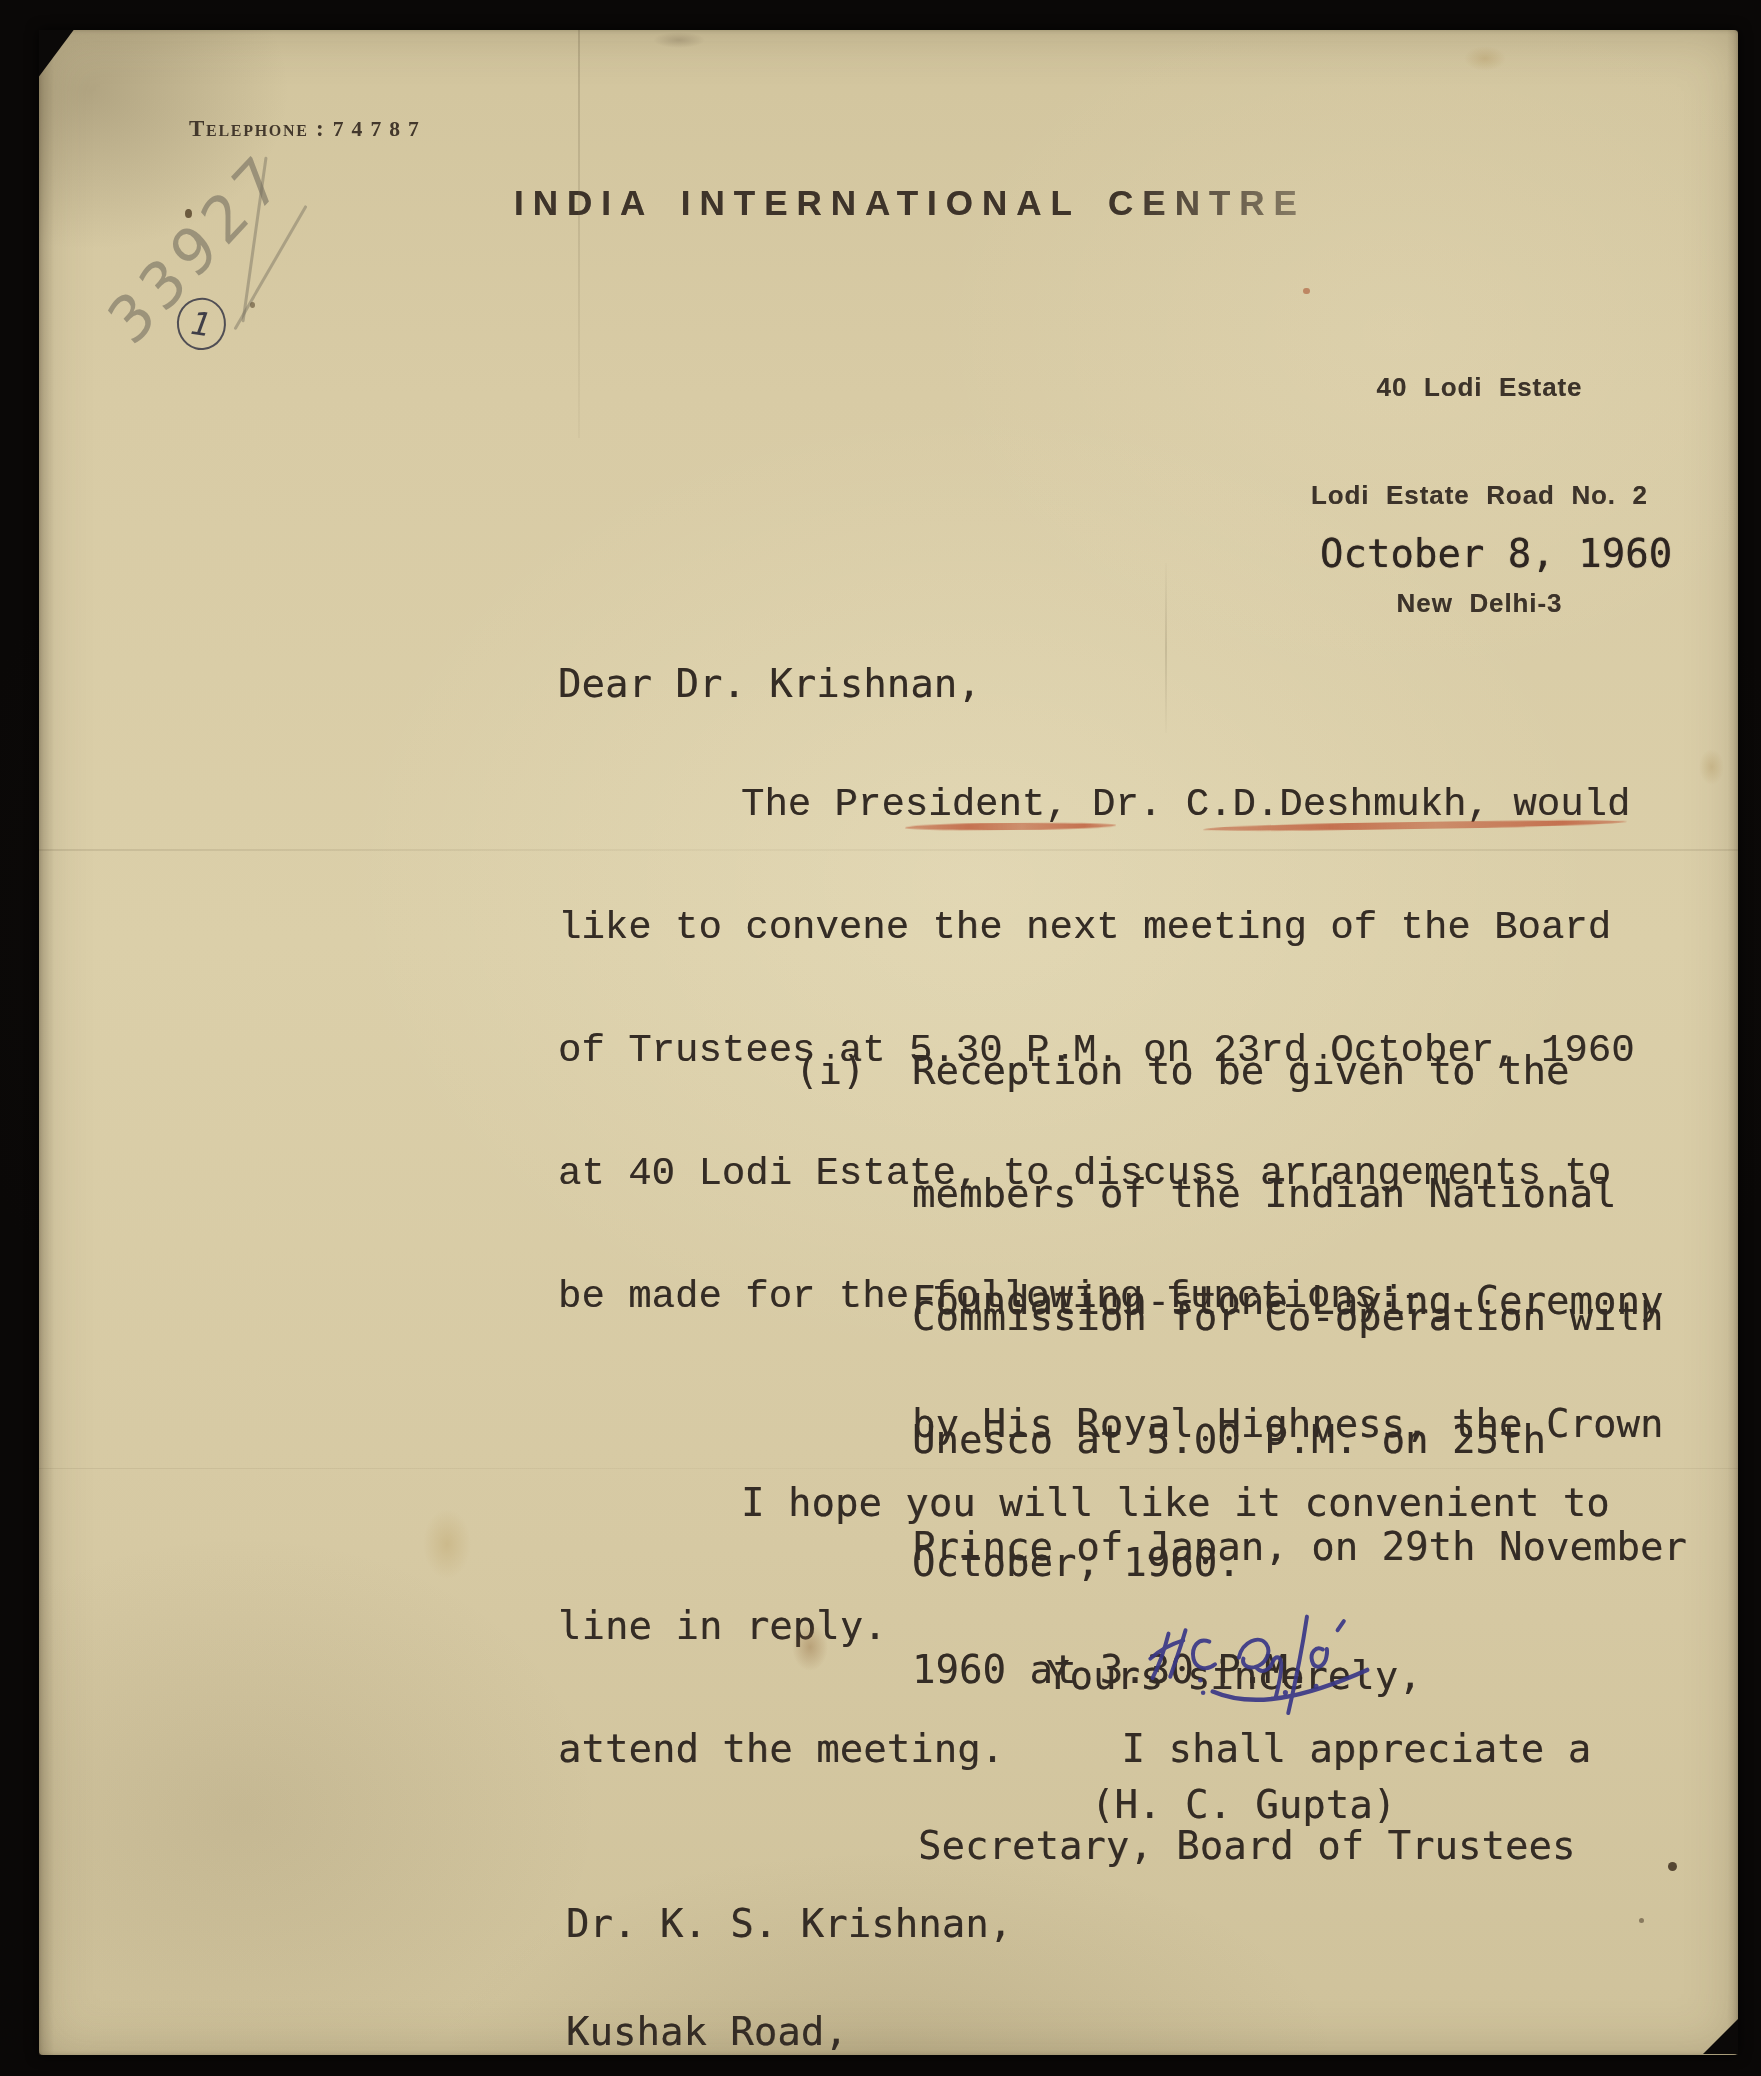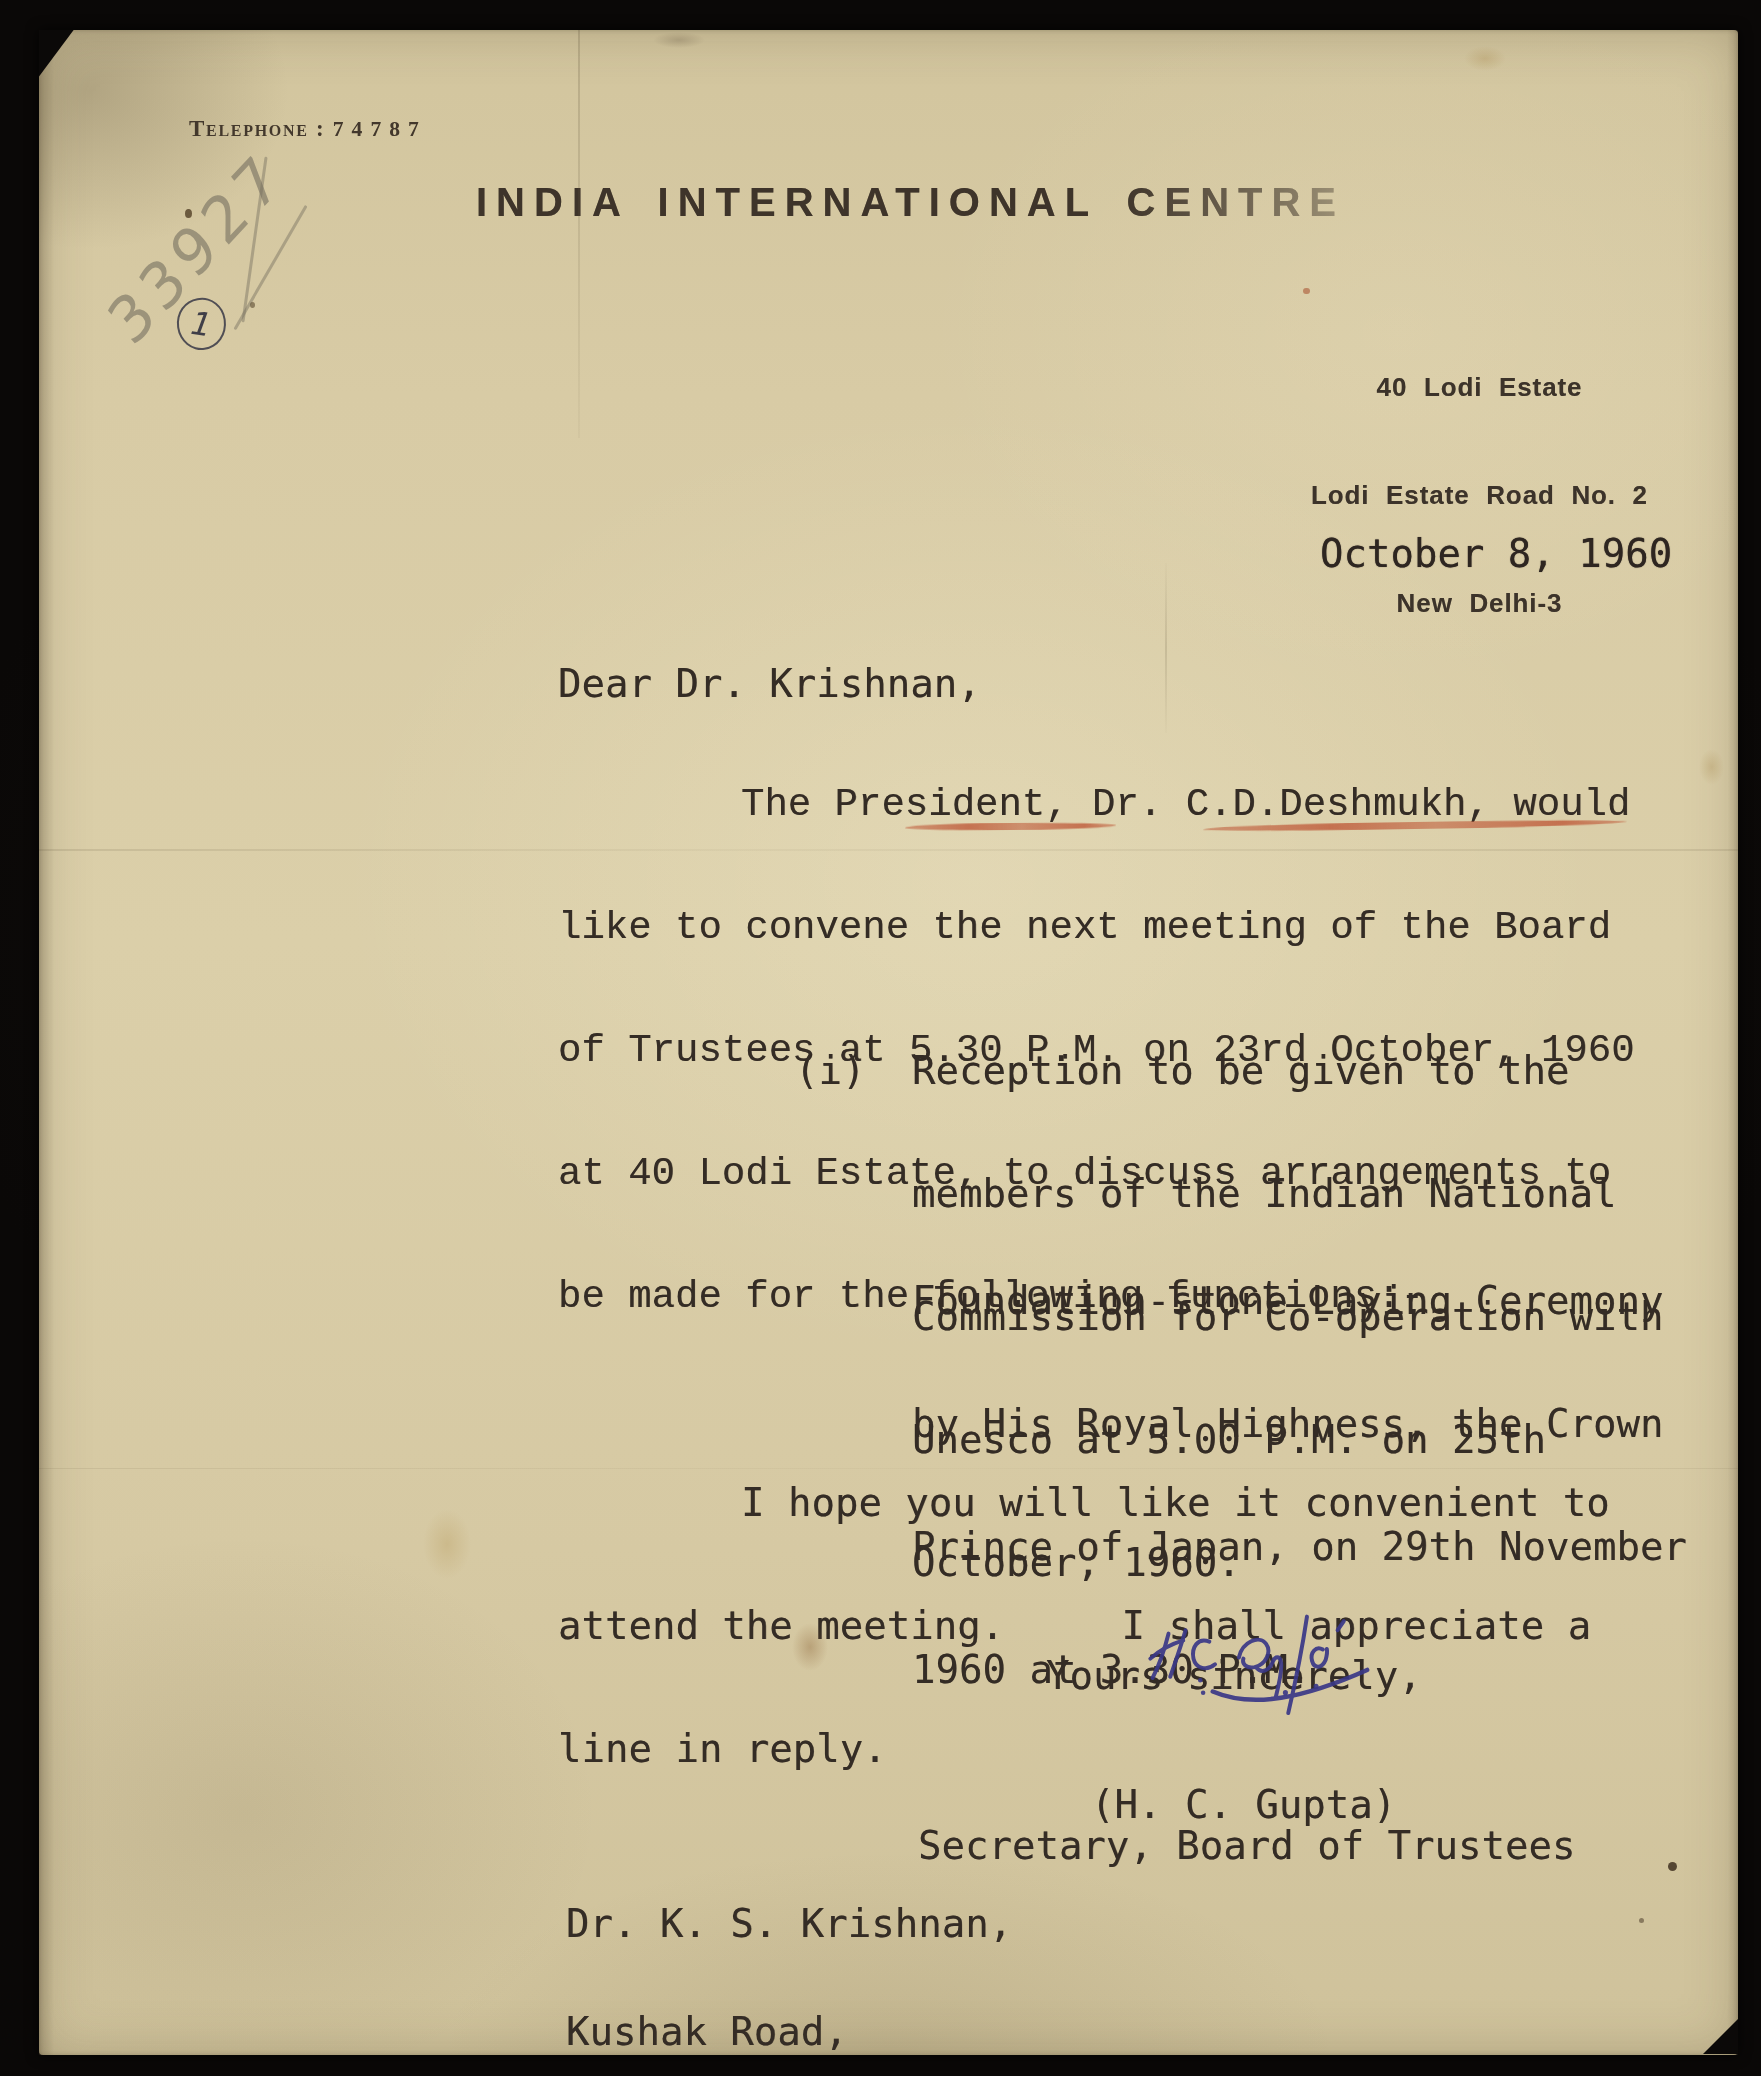--- a/index.html
+++ b/index.html
@@ -21,21 +21,21 @@
   }
   
   .tel{
     position:absolute;left:150px;top:86px;color:#43382c;
     font-family:"Liberation Serif", serif;font-weight:bold;font-size:23px;line-height:25px;
     font-variant:small-caps;letter-spacing:1.7px;white-space:pre;
   }
   .tel .num{font-variant:normal;letter-spacing:8px;font-size:21.6px;}
   .org{
     position:absolute;left:437px;top:154px;width:868px;text-align:center;
-    font-family:"Liberation Sans", sans-serif;font-weight:bold;font-size:40px;line-height:37px;
+    font-family:"Liberation Sans", sans-serif;font-weight:bold;font-size:35px;line-height:37px;
     letter-spacing:9px;word-spacing:9px;color:#3e342a;white-space:nowrap;
     text-shadow:0 0 0.6px rgba(62,52,42,.5);
     -webkit-mask-image:linear-gradient(90deg,#000 0 74%,rgba(0,0,0,.6) 92%,rgba(0,0,0,.38) 100%);
             mask-image:linear-gradient(90deg,#000 0 74%,rgba(0,0,0,.6) 92%,rgba(0,0,0,.38) 100%);
   }
   .lh-address{
     position:absolute;left:1252px;top:267px;width:377px;text-align:center;
     font-family:"Liberation Sans", sans-serif;font-weight:bold;font-size:26px;line-height:36px;
     letter-spacing:0.9px;word-spacing:8.5px;color:#3c332a;text-shadow:0 0 0.6px rgba(60,51,42,.45);
     white-space:pre;
@@ -124,22 +124,22 @@
 
   <div class="tw" style="left:873px;top:1168px;">
     <div class="tline">Foundation-stone Laying Ceremony</div>
     <div class="tline">by His Royal Highness, the Crown</div>
     <div class="tline">Prince of Japan, on 29th November</div>
     <div class="tline">1960 at 3.30 P.M.</div>
   </div>
 
   <div class="tw" style="left:519px;top:1370px;">
     <div class="tline indent">I hope you will like it convenient to</div>
+    <div class="tline">line in reply.</div>
     <div class="tline">attend the meeting.     I shall appreciate a</div>
-    <div class="tline">line in reply.</div>
   </div>
 
   <div class="tw" style="left:1007px;top:1543px;">
     <div class="tline">Yours sincerely,</div>
   </div>
 
   <div class="sig">
     <svg width="244" height="125" viewBox="0 0 430 220">
       <g fill="none" stroke="#3a3887" stroke-width="7" stroke-linecap="round" opacity="0.92">
         <path d="M 52,38 C 46,62 36,92 24,116"></path>

